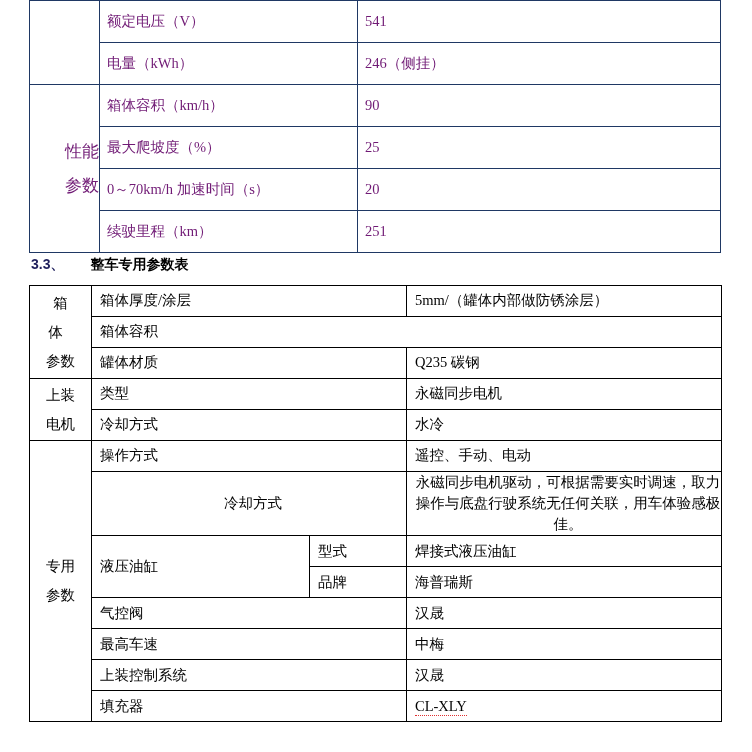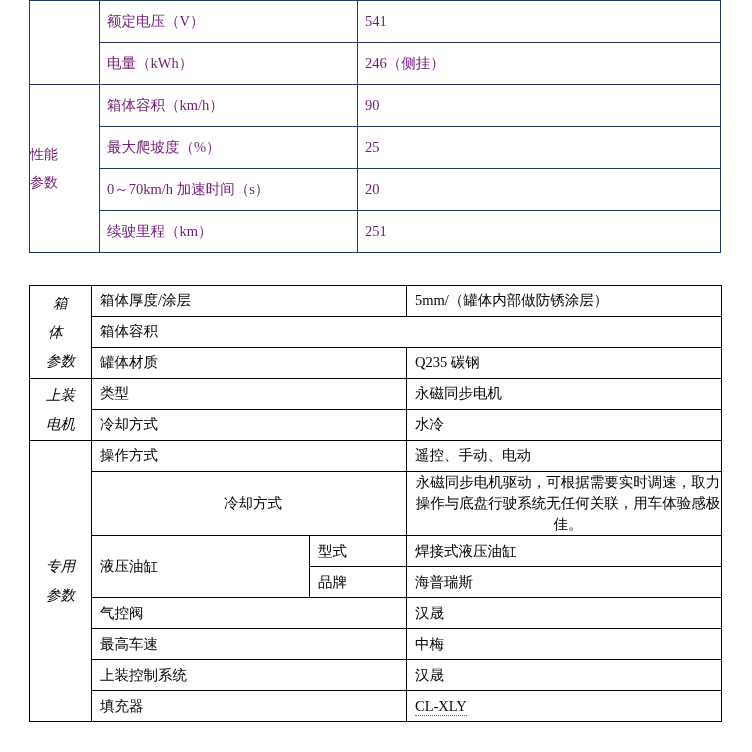--- a/index.html
+++ b/index.html
@@ -35,23 +35,23 @@
     border: 1px solid #1F3864;
     padding: 0 0 0 7px;
     vertical-align: middle;
     font-size: 14.5px;
     line-height: 1.25;
     color: #701a75;
     height: 42px;
     box-sizing: border-box;
   }
   .tbl1 td.catcell {
-    text-align: left;
+    text-align: right;
     padding: 0;
-    font-size: 14px;
+    font-size: 17px;
   }
   .tbl1 .catline { display: block; line-height: 1.95; }
   .tbl1 .cw-cat   { width: 70px; }
   .tbl1 .cw-name  { width: 258px; }
   .tbl1 .cw-val   { width: 363px; }
 
   
   .tbl1 td.nobottom { border-bottom: none; }
   .tbl1 td.notop    { border-top: none; }
 
@@ -85,21 +85,21 @@
     vertical-align: middle;
     font-size: 14.5px;
     line-height: 1.45;
     height: 31px;
     box-sizing: border-box;
   }
   .tbl2 td.catcell {
     text-align: center;
     padding: 0;
   }
-  .tbl2 .catline { display: block; line-height: 2.0; font-style: italic; }
+  .tbl2 .catline { display: block; line-height: 2.0; }
   .tbl2 .spread {
     display: inline-block;
     letter-spacing: 10px;
     text-indent: 10px;
   }
   .tbl2 .cw-cat  { width: 62px; }
   .tbl2 .cw-name { width: 218px; }
   .tbl2 .cw-sub  { width: 97px; }
   .tbl2 .cw-val  { width: 315px; }
   .tall2 { height: 62px; }
@@ -153,20 +153,23 @@
         <td>0～70km/h 加速时间（s）</td>
         <td>20</td>
       </tr>
       <tr>
         <td>续驶里程（km）</td>
         <td>251</td>
       </tr>
     </tbody>
   </table>
 
+  <div class="heading">
+    <span class="num">3.3、</span><span class="gap"></span><span>整车专用参数表</span>
+  </div>
 
   <table class="tbl2">
     <colgroup>
       <col class="cw-cat">
         <col class="cw-name">
         <col class="cw-sub">
         <col class="cw-val">
     </colgroup>
     <tbody>
 

